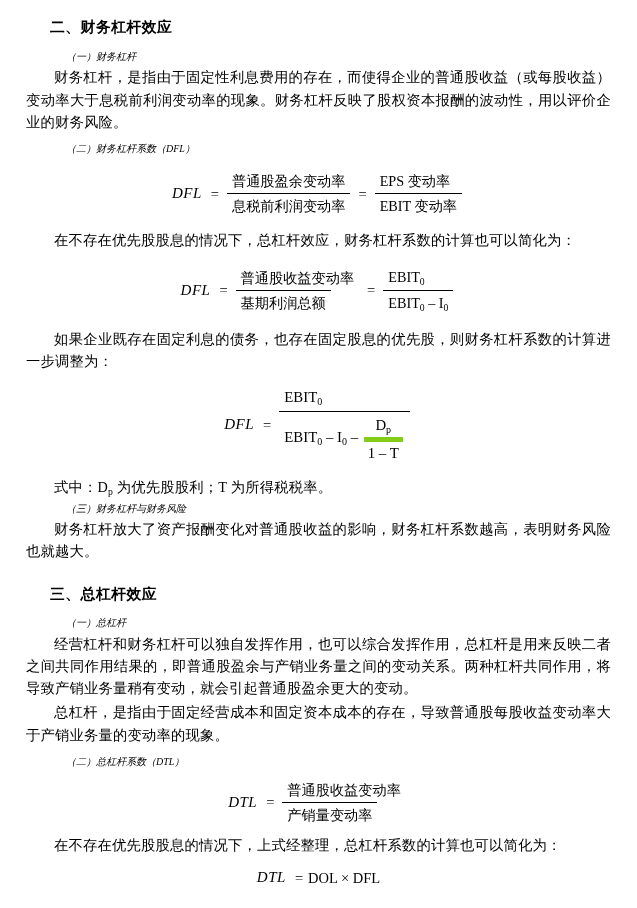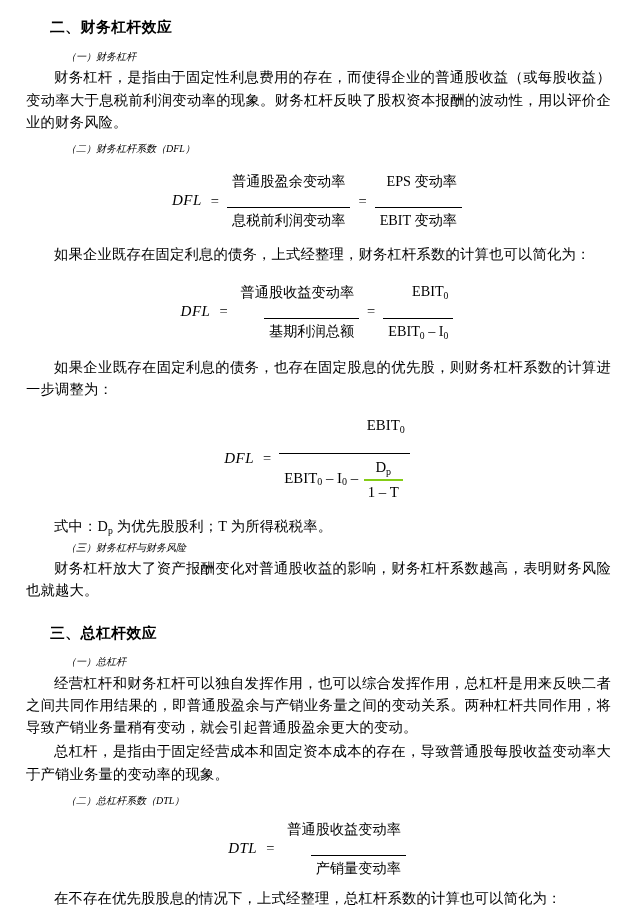--- a/index.html
+++ b/index.html
@@ -61,24 +61,23 @@
     letter-spacing: 0.5px;
     padding-right: 4px;
     font-style: italic;
   }
   .op {
     padding: 0 5px;
   }
   .frac {
     display: inline-flex;
     flex-direction: column;
-    align-items: flex-end;
+    align-items: flex-start;
     vertical-align: middle;
     margin: 0 3px;
-    gap: 14px;
   }
   .frac .num {
     padding: 0 5px 1px 5px;
     font-size: 14.2px;
     white-space: nowrap;
   }
   .frac .den {
     padding: 1px 5px 0 5px;
     font-size: 14.2px;
     border-top: 1.1px solid #000;
@@ -99,21 +98,21 @@
     margin: 0 2px;
     transform: translateY(1px);
   }
   .nested-frac-inner .num {
     padding: 0 4px 0 4px;
     font-size: 12.5px;
   }
   .nested-frac-inner .den {
     padding: 0 4px 0 4px;
     font-size: 12.5px;
-    border-top: 2px solid #84cc16;
+    border-top: 5px solid #84cc16;
   }
   .cn { font-family: "Liberation Serif", "DejaVu Serif", serif; }
   .spacer-md { height: 14px; }
 </style>
 </head>
 <body>
 
 <div class="page">
 
   <div class="heading">二、财务杠杆效应</div>
@@ -133,21 +132,21 @@
         <span class="den cn">息税前利润变动率</span>
       </span>
       <span class="op">=</span>
       <span class="frac">
         <span class="num">EPS 变动率</span>
         <span class="den">EBIT 变动率</span>
       </span>
     </span>
   </div>
 
-  <p class="para">如果企业既存在固定利息的债务，上式经整理，财务杠杆系数的计算也可以简化为：</p>
+  <p class="para">在不存在优先股股息的情况下，总杠杆效应，财务杠杆系数的计算也可以简化为：</p>
 
   <div class="formula-block">
     <span class="eq">
       <span class="lhs">DFL</span>
       <span class="op">=</span>
       <span class="frac">
         <span class="num cn">普通股收益变动率</span>
         <span class="den cn">基期利润总额</span>
       </span>
       <span class="op">=</span>

